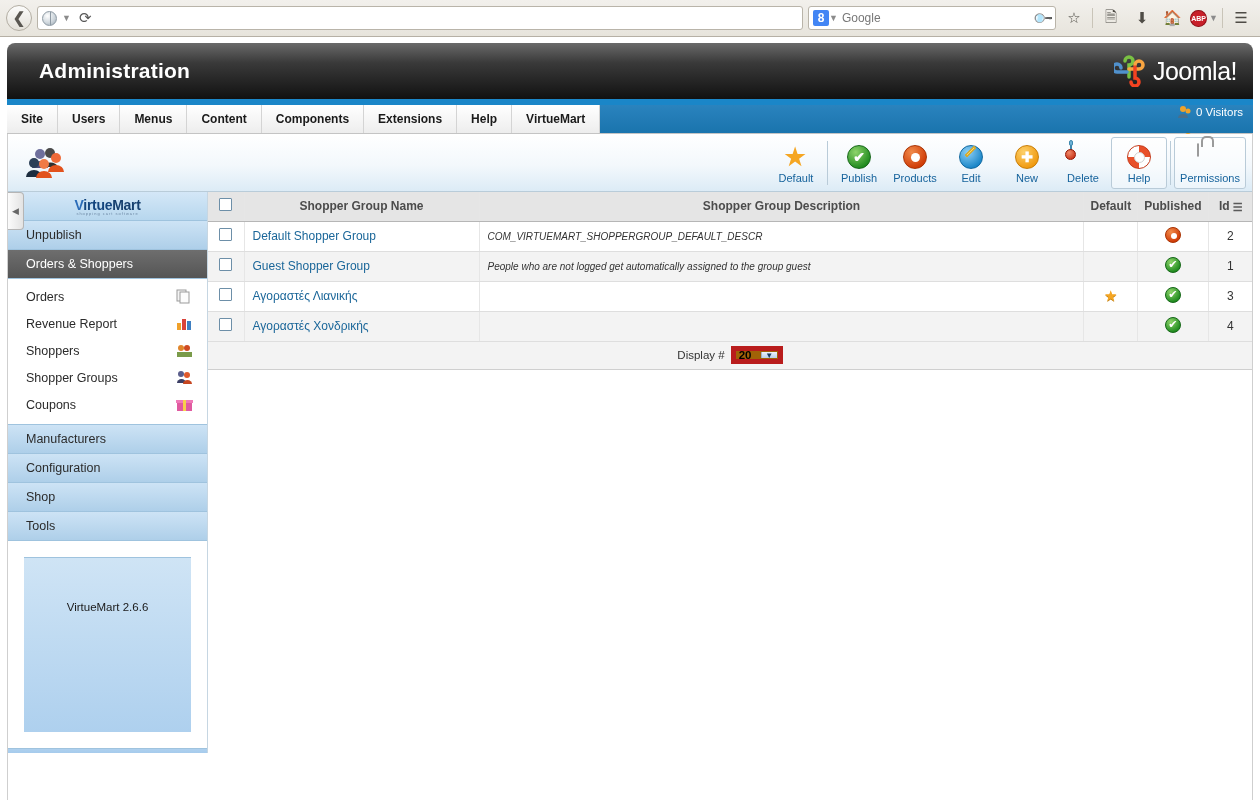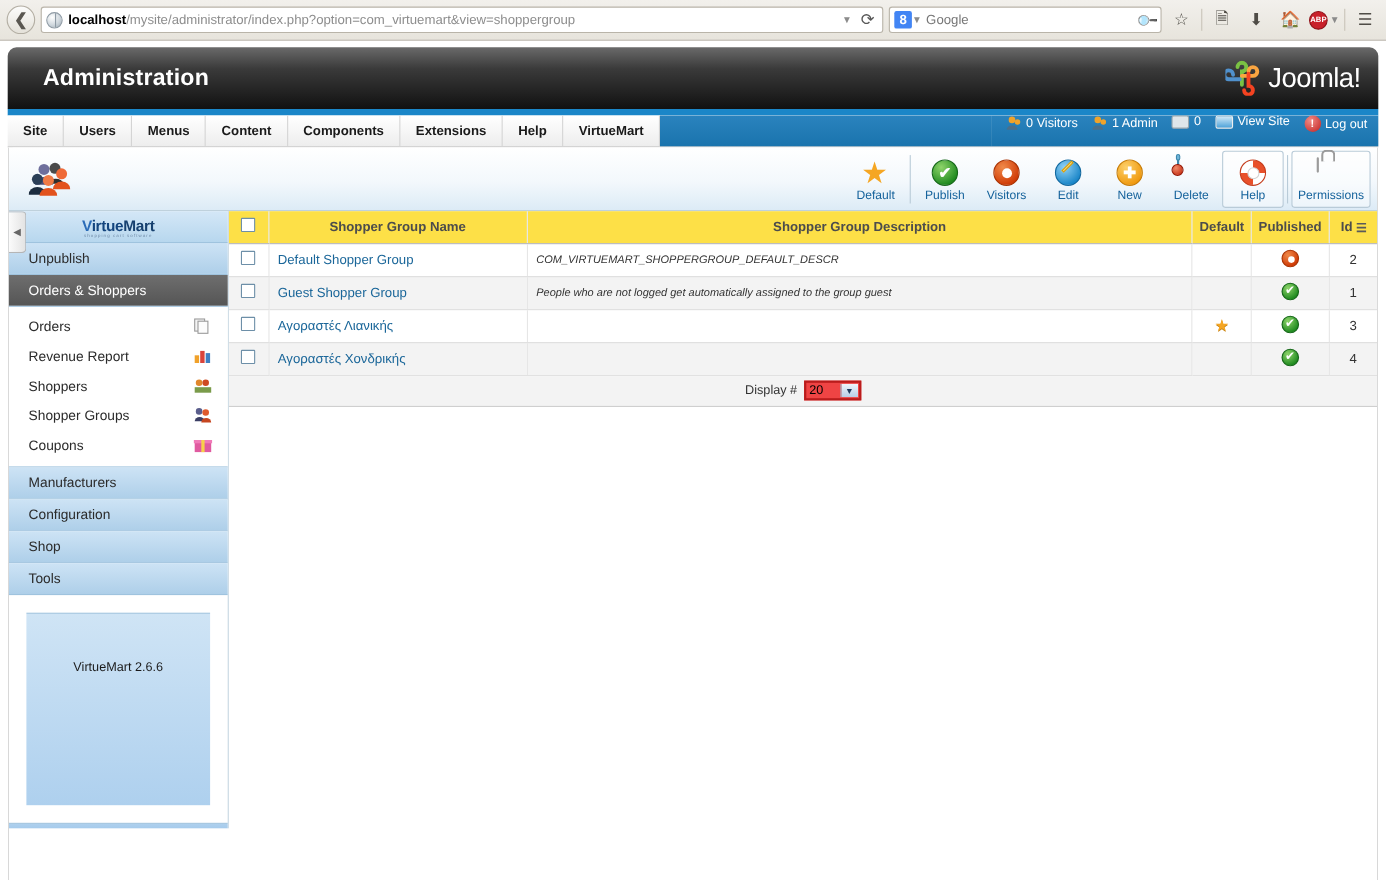--- a/index.html
+++ b/index.html
@@ -115,24 +115,24 @@
     display: flex; align-items: stretch;
   }
   .menu-item {
     padding: 0 14px;
     display: flex; align-items: center;
     font-size: 12px; font-weight: bold; color: #1a1a1a;
     border-right: 1px solid #d4d4d4;
   }
   #menu-spacer { flex: 1 1 auto; background: linear-gradient(to bottom, #2a83be 0%, #1a74ad 100%); }
   #status-strip {
-    display: flex; align-items: flex-start; gap: 13px;
+    display: flex; align-items: flex-end; gap: 13px;
     padding: 0 10px 0 14px;
     background: linear-gradient(to bottom, #2a83be 0%, #1a74ad 100%);
-    color: #fff; font-size: 11.5px;
+    color: #fff; font-size: 11.5px; flex-direction: column;
   }
   .status-it { display: flex; align-items: center; gap: 4px; white-space: nowrap; }
   .user-ico { width: 14px; height: 14px; flex:none; position: relative; }
   .msg-ico { width: 16px; height: 12px; background: #dfe6ea; border: 1px solid #9aa7ae; border-radius: 2px; flex:none; }
   .site-ico { width: 16px; height: 12px; background: linear-gradient(to bottom,#cfe8f7,#4fa3d9); border: 1px solid #eee; border-radius: 2px; flex:none; }
   .logout-ico {
     width: 15px; height: 15px; border-radius: 50%;
     background: radial-gradient(circle at 35% 30%, #f28b86, #c01f1f);
     color: #fff; font-size: 10px; font-weight: bold; line-height: 15px; text-align: center;
     flex:none;
@@ -286,21 +286,21 @@
   #sidebar-bottom-fill {
     height: 5px;
     background: linear-gradient(to bottom, #aed0ee, #a6cbec);
     border-top: 1px solid #9fc3de;
   }
 
   
   #main-col { flex: 1 1 auto; min-width: 0; }
   table#grid { width: 100%; border-collapse: collapse; font-size: 12px; }
   table#grid thead th {
-    background: #fde047;
+    background: #e5e5e5;
     border-bottom: 1px solid #b6b6b6;
     height: 29px;
     font-size: 12px; font-weight: bold; color: #4c4c4c;
     padding: 0 6px;
     border-left: 1px solid #e6e6e6;
     vertical-align: middle;
   }
   table#grid thead th:first-child { border-left: none; }
   table#grid tbody td {
     height: 30px;
@@ -348,43 +348,43 @@
   #display-bar {
     height: 28px;
     background: #f3f3f3;
     border-bottom: 1px solid #cfcfcf;
     display: flex; align-items: center; justify-content: center;
     gap: 6px;
     font-size: 11.5px; color: #333;
   }
   #display-select {
     width: 52px; height: 18px;
-    border: 2px solid #b91c1c; background: #ef4444;
+    border: 5px solid #b91c1c; background: #a16207;
     font-size: 11.5px; color: #000;
     display: flex; align-items: center;
     padding-left: 3px;
     position: relative;
+    font-weight: bold;
   }
   #display-select .arr {
     position: absolute; right: 1px; top: 1px; bottom: 1px; width: 16px;
     background: linear-gradient(to bottom, #eef4fb, #b8cfe8);
     border-left: 1px solid #9fb3c9;
     display: flex; align-items: center; justify-content: center;
     font-size: 8px; color: #1e3c60;
   }
 </style>
 </head>
 <body>
 
 <div id="browser-chrome">
   <div class="nav-back">❮</div>
 
   <div class="urlbar">
     <span class="globe-icon"></span>
-    <span class="url-text"><b>localhost</b><span>/mysite/administrator/index.php?option=com_virtuemart&amp;view=shoppergroup</span></span>
     <span class="url-right">
       <span class="caret-dn">▼</span>
       <span class="reload">⟳</span>
     </span>
   </div>
 
   <div class="searchbar">
     <span class="g-badge">8</span>
     <span class="caret-dn">▼</span>
     <span class="search-ph">Google</span>
@@ -497,21 +497,21 @@
             <span class="circ c-green">✔</span>
           </span>
         <span>Publish</span>
       </div>
       <div class="tbtn">
         <span class="icn">
             <span class="circ c-red">
               <span class="ring-in"></span>
             </span>
           </span>
-        <span>Visitors</span>
+        <span>Products</span>
       </div>
       <div class="tbtn">
         <span class="icn">
             <span class="circ c-blue">
               <span class="pencil"></span>
             </span>
           </span>
         <span>Edit</span>
       </div>
       <div class="tbtn">

